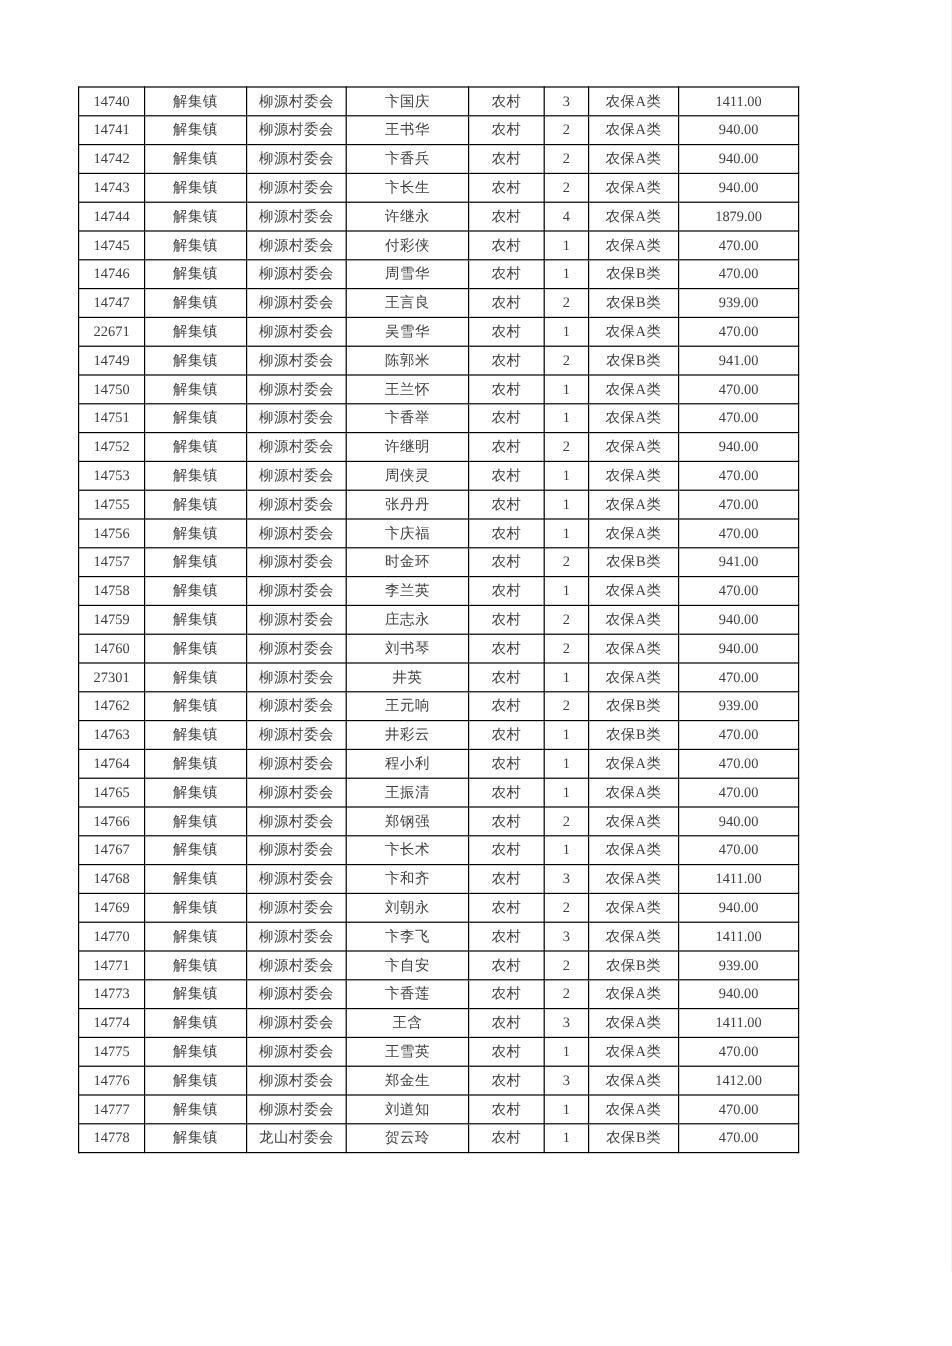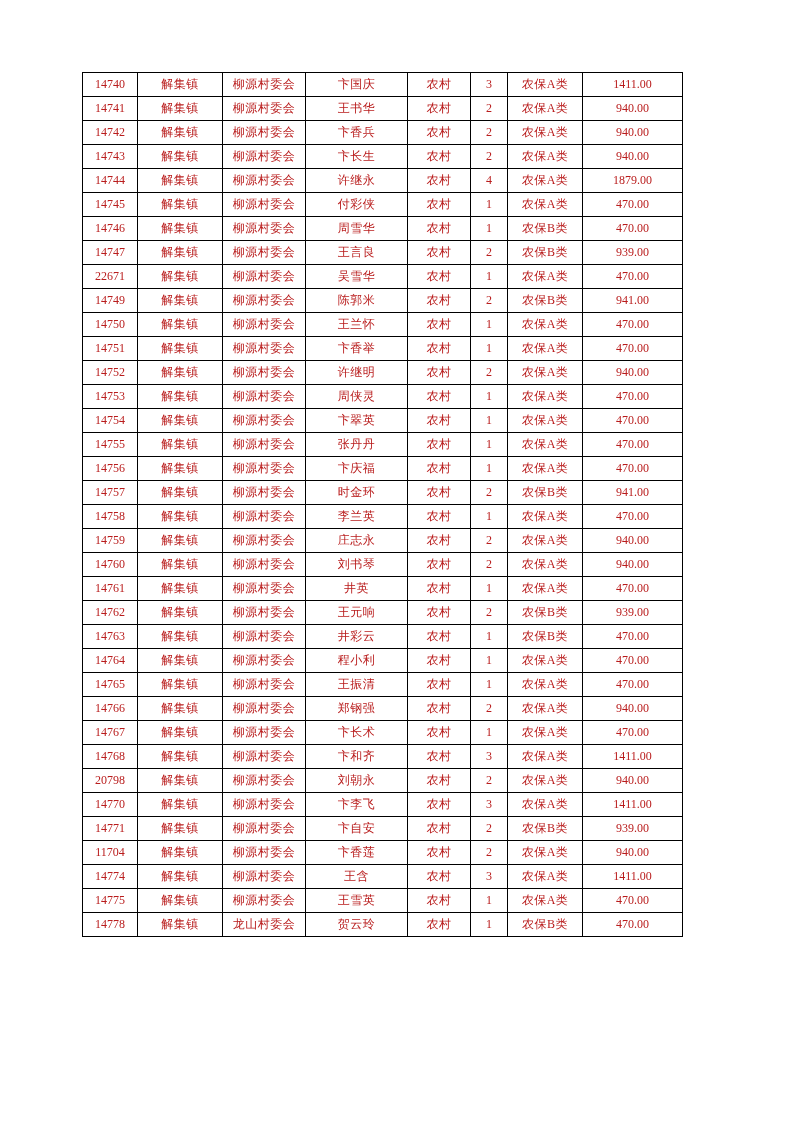--- a/index.html
+++ b/index.html
@@ -8,27 +8,27 @@
     position: relative;
     width: 793px;
     height: 1122px;
     background: #ffffff;
     margin: 0 auto;
     overflow: hidden;
     font-family: "Liberation Serif", "DejaVu Serif", serif;
   }
   table.data-table {
     position: absolute;
-    left: 82px;
+    left: 65px;
     top: 72px;
     border-collapse: collapse;
     table-layout: fixed;
     width: 600px;
     font-size: 12px;
-    color: #b91c1c;
+    color: #404040;
   }
   table.data-table td {
     border: 1px solid #000000;
     height: 24px;
     text-align: center;
     vertical-align: middle;
     padding: 0 2px;
     white-space: nowrap;
     overflow: hidden;
     letter-spacing: 0.5px;
@@ -185,30 +185,20 @@
           <td class="num">14753</td>
           <td>解集镇</td>
           <td>柳源村委会</td>
           <td>周侠灵</td>
           <td>农村</td>
           <td class="num">1</td>
           <td>农保A类</td>
           <td class="num">470.00</td>
         </tr>
         <tr>
-          <td class="num">14754</td>
-          <td>解集镇</td>
-          <td>柳源村委会</td>
-          <td>卞翠英</td>
-          <td>农村</td>
-          <td class="num">1</td>
-          <td>农保A类</td>
-          <td class="num">470.00</td>
-        </tr>
-        <tr>
           <td class="num">14755</td>
           <td>解集镇</td>
           <td>柳源村委会</td>
           <td>张丹丹</td>
           <td>农村</td>
           <td class="num">1</td>
           <td>农保A类</td>
           <td class="num">470.00</td>
         </tr>
         <tr>
@@ -255,21 +245,21 @@
           <td class="num">14760</td>
           <td>解集镇</td>
           <td>柳源村委会</td>
           <td>刘书琴</td>
           <td>农村</td>
           <td class="num">2</td>
           <td>农保A类</td>
           <td class="num">940.00</td>
         </tr>
         <tr>
-          <td class="num">14761</td>
+          <td class="num">27301</td>
           <td>解集镇</td>
           <td>柳源村委会</td>
           <td>井英</td>
           <td>农村</td>
           <td class="num">1</td>
           <td>农保A类</td>
           <td class="num">470.00</td>
         </tr>
         <tr>
           <td class="num">14762</td>
@@ -335,21 +325,21 @@
           <td class="num">14768</td>
           <td>解集镇</td>
           <td>柳源村委会</td>
           <td>卞和齐</td>
           <td>农村</td>
           <td class="num">3</td>
           <td>农保A类</td>
           <td class="num">1411.00</td>
         </tr>
         <tr>
-          <td class="num">20798</td>
+          <td class="num">14769</td>
           <td>解集镇</td>
           <td>柳源村委会</td>
           <td>刘朝永</td>
           <td>农村</td>
           <td class="num">2</td>
           <td>农保A类</td>
           <td class="num">940.00</td>
         </tr>
         <tr>
           <td class="num">14770</td>
@@ -365,21 +355,21 @@
           <td class="num">14771</td>
           <td>解集镇</td>
           <td>柳源村委会</td>
           <td>卞自安</td>
           <td>农村</td>
           <td class="num">2</td>
           <td>农保B类</td>
           <td class="num">939.00</td>
         </tr>
         <tr>
-          <td class="num">11704</td>
+          <td class="num">14773</td>
           <td>解集镇</td>
           <td>柳源村委会</td>
           <td>卞香莲</td>
           <td>农村</td>
           <td class="num">2</td>
           <td>农保A类</td>
           <td class="num">940.00</td>
         </tr>
         <tr>
           <td class="num">14774</td>
@@ -389,20 +379,40 @@
           <td>农村</td>
           <td class="num">3</td>
           <td>农保A类</td>
           <td class="num">1411.00</td>
         </tr>
         <tr>
           <td class="num">14775</td>
           <td>解集镇</td>
           <td>柳源村委会</td>
           <td>王雪英</td>
+          <td>农村</td>
+          <td class="num">1</td>
+          <td>农保A类</td>
+          <td class="num">470.00</td>
+        </tr>
+        <tr>
+          <td class="num">14776</td>
+          <td>解集镇</td>
+          <td>柳源村委会</td>
+          <td>郑金生</td>
+          <td>农村</td>
+          <td class="num">3</td>
+          <td>农保A类</td>
+          <td class="num">1412.00</td>
+        </tr>
+        <tr>
+          <td class="num">14777</td>
+          <td>解集镇</td>
+          <td>柳源村委会</td>
+          <td>刘道知</td>
           <td>农村</td>
           <td class="num">1</td>
           <td>农保A类</td>
           <td class="num">470.00</td>
         </tr>
         <tr>
           <td class="num">14778</td>
           <td>解集镇</td>
           <td>龙山村委会</td>
           <td>贺云玲</td>

